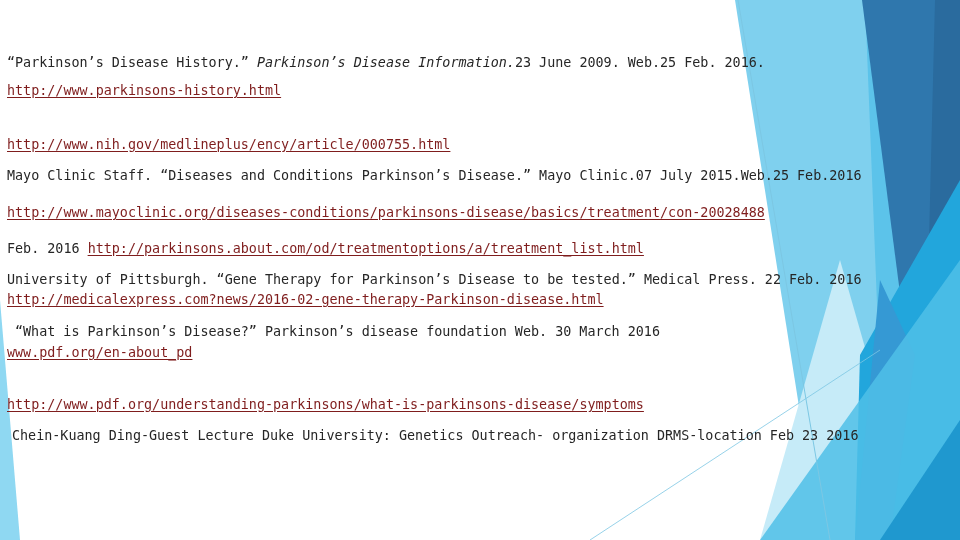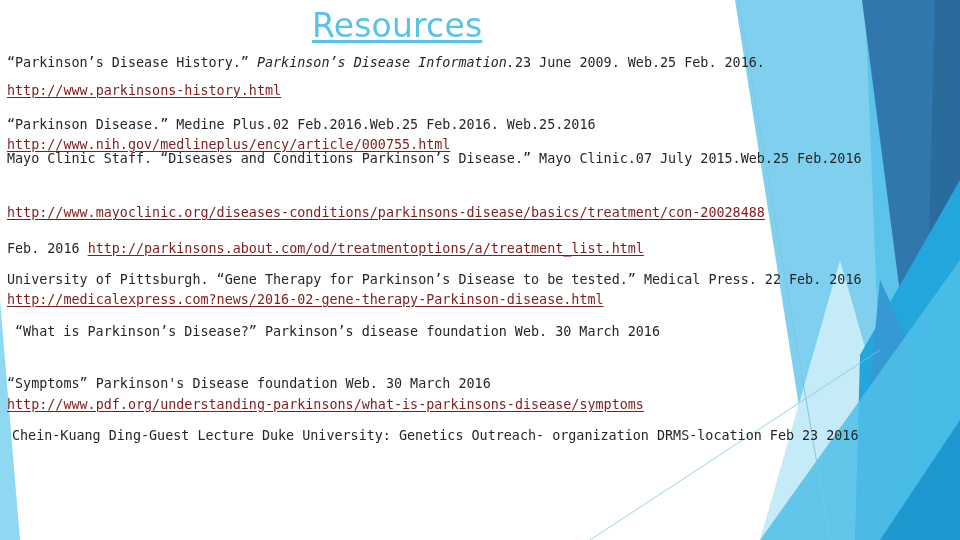--- a/index.html
+++ b/index.html
@@ -88,53 +88,53 @@
     <polygon points="935,0 960,0 960,270 928,280" fill="#2a6b9e"></polygon>
     <polygon points="860,355 960,180 960,540 855,540" fill="#22a6dc"></polygon>
     <polygon points="880,280 915,355 890,540 855,540" fill="#3599d4"></polygon>
     <polygon points="760,540 960,260 960,540" fill="#4fc0e8" opacity="0.85"></polygon>
     <polygon points="880,540 960,420 960,540" fill="#1f98cf"></polygon>
 
     <line x1="738" y1="0" x2="830" y2="540" stroke="#7cc7e3" stroke-width="1"></line>
     <line x1="590" y1="540" x2="880" y2="350" stroke="#7cc7e3" stroke-width="0.8"></line>
   </svg>
 
-  <h1 class="title">Resources</h1>
 
   <div class="refs">
 
     <div class="line" style="top:54px;">
       <span>“Parkinson’s Disease History.” </span><em>Parkinson’s Disease Information.</em><span>23 June 2009. Web.25 Feb. 2016.</span>
     </div>
     <div class="line" style="top:82px;">
       <a class="link">http://www.parkinsons-history.html</a>
     </div>
 
-    <div class="line" style="top:116px;">“Parkinson Disease.” Medine Plus.02 Feb.2016.Web.25 Feb.2016. Web.25.2016</div>
     <div class="line" style="top:136px;">
       <a class="link">http://www.nih.gov/medlineplus/ency/article/000755.html</a>
     </div>
 
-    <div class="line" style="top:150px;text-align:right;">Mayo Clinic Staff. “Diseases and Conditions Parkinson’s Disease.” Mayo Clinic.07 July 2015.Web.25 Feb.2016</div>
+    <div class="line" style="top:167px;text-align:right;">Mayo Clinic Staff. “Diseases and Conditions Parkinson’s Disease.” Mayo Clinic.07 July 2015.Web.25 Feb.2016</div>
     <div class="line" style="top:204px;">
       <a class="link">http://www.mayoclinic.org/diseases-conditions/parkinsons-disease/basics/treatment/con-20028488</a>
     </div>
 
     <div class="line" style="top:240px;text-align:center;">
       <span>Feb. 2016 </span><a class="link">http://parkinsons.about.com/od/treatmentoptions/a/treatment_list.html</a>
     </div>
 
     <div class="line" style="top:271px;">University of Pittsburgh. “Gene Therapy for Parkinson’s Disease to be tested.” Medical Press. 22 Feb. 2016</div>
     <div class="line" style="top:291px;">
       <a class="link">http://medicalexpress.com?news/2016-02-gene-therapy-Parkinson-disease.html</a>
     </div>
 
     <div class="line" style="top:323px;margin-left:8px;">“What is Parkinson’s Disease?” Parkinson’s disease foundation Web. 30 March 2016</div>
+    <div class="line" style="top:344px;">
+      <a class="link">www.pdf.org/en-about_pd</a>
+    </div>
 
-    <div class="line" style="top:375px;">“Symptoms”  Parkinson's Disease foundation Web. 30 March 2016</div>
     <div class="line" style="top:396px;">
       <a class="link">http://www.pdf.org/understanding-parkinsons/what-is-parkinsons-disease/symptoms</a>
     </div>
 
     <div class="line indent" style="top:427px;">Chein-Kuang Ding-Guest Lecture Duke University: Genetics Outreach- organization DRMS-location Feb 23 2016</div>
 
   </div>
 </div>
 
 </body></html>

